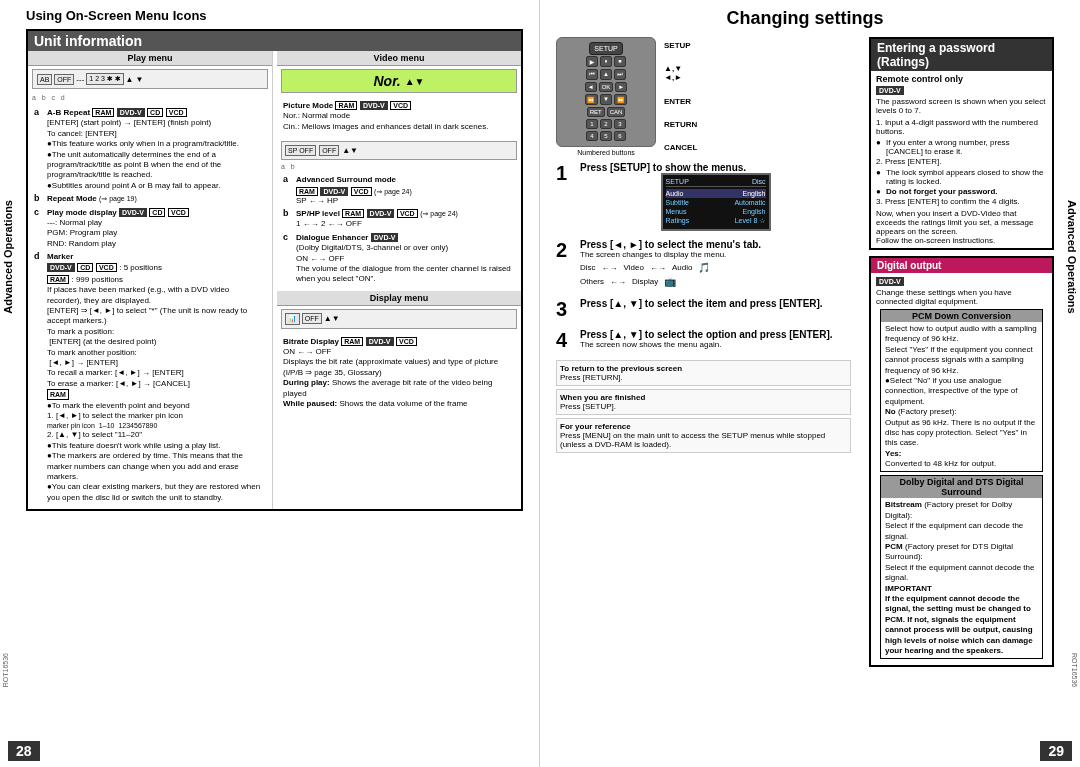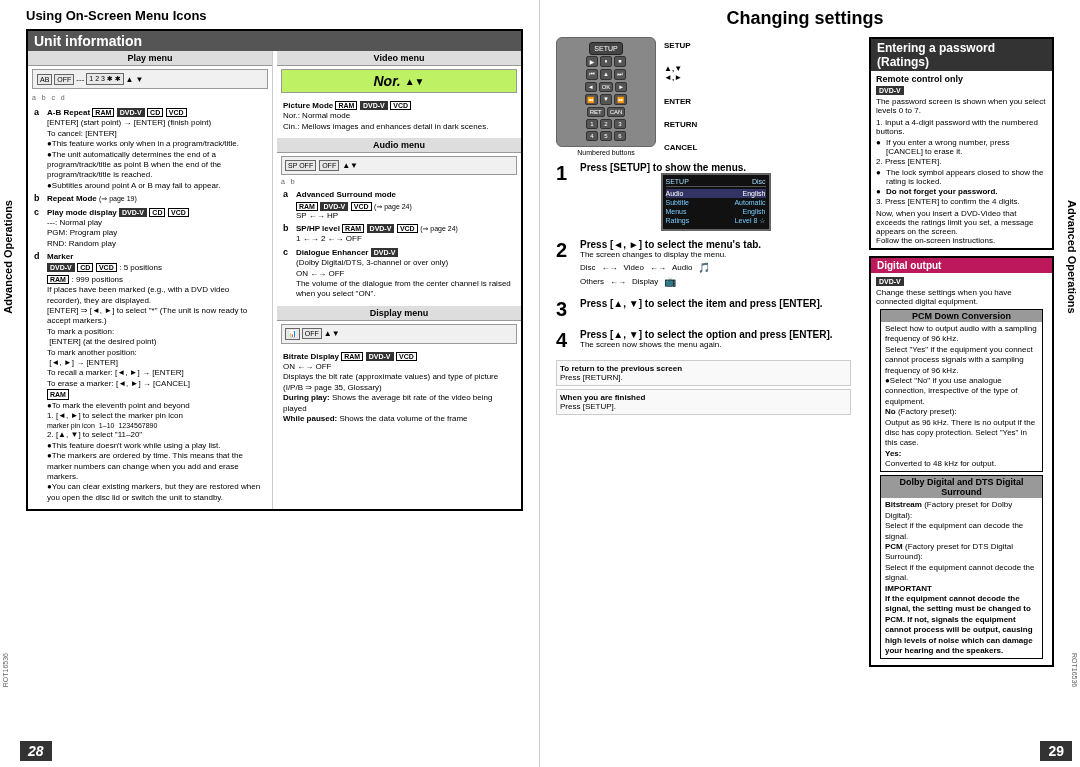--- a/index.html
+++ b/index.html
@@ -179,27 +179,26 @@
       padding: 3px;
       display: flex;
       align-items: center;
       gap: 2px;
       font-size: 8px;
     }
 
     .page-number-left {
       position: absolute;
       bottom: 6px;
-      left: 20px;
+      left: 8px;
       font-size: 14px;
       font-weight: bold;
       background: #333;
       color: #fff;
       padding: 2px 8px;
-      font-style: italic;
     }
 
     .page-number-right {
       position: absolute;
       bottom: 6px;
       right: 8px;
       font-size: 14px;
       font-weight: bold;
       background: #333;
       color: #fff;
@@ -558,21 +557,20 @@
                 <span class="badge-dark">DVD-V</span>
                 <span class="badge">VCD</span>
                 <div class="item-text">
                   Nor.: Normal mode<br>
                   Cin.: Mellows images and enhances detail in dark scenes.
                 </div>
               </div>
             </div>
           </div>
 
-          <div class="sub-section-title">Audio menu</div>
           <div class="audio-display">
             <span class="icon-box">SP OFF</span>
             <span class="icon-box">OFF</span>
             <span>▲▼</span>
           </div>
           <div style="font-size:7px;color:#666;padding: 0 4px;">a &nbsp; b</div>
           <div class="section-content">
             <div class="alpha-item">
               <span class="alpha-label">a</span>
               <div>
@@ -791,20 +789,24 @@
         </div>
 
         <div class="return-box">
           <div class="bold-text">To return to the previous screen</div>
           <div style="font-size:8px;">Press [RETURN].</div>
         </div>
         <div class="return-box">
           <div class="bold-text">When you are finished</div>
           <div style="font-size:8px;">Press [SETUP].</div>
         </div>
+        <div class="return-box">
+          <div class="bold-text">For your reference</div>
+          <div style="font-size:8px;">Press [MENU] on the main unit to access the SETUP menus while stopped (unless a DVD-RAM is loaded).</div>
+        </div>
       </div>
 
       <div class="side-col">
 
         <div class="password-box">
           <div class="password-title">Entering a password (Ratings)</div>
           <div style="padding:3px 5px;">
             <div class="bold-text">Remote control only</div>
             <div class="badge-dark" style="font-size:7px;margin:2px 0;">DVD-V</div>
             <div style="font-size:8px;margin-bottom:3px;">The password screen is shown when you select levels 0 to 7.</div>

